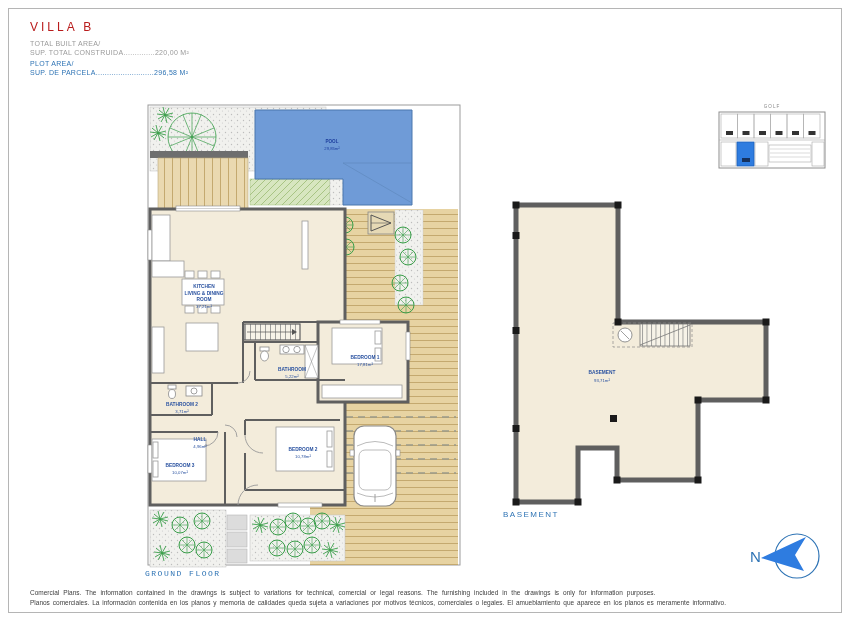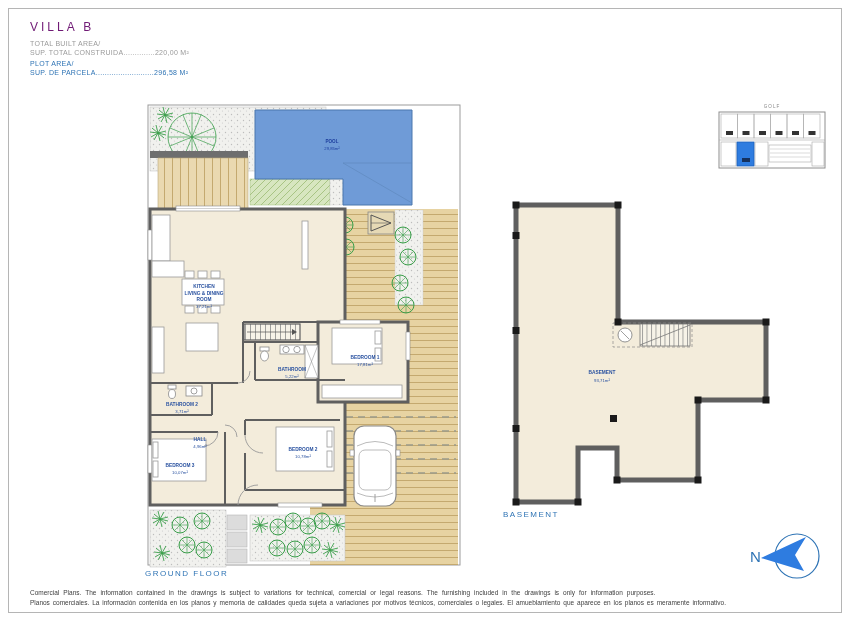--- a/index.html
+++ b/index.html
@@ -1,27 +1,27 @@
 <!DOCTYPE html>
 <html><head>
 <meta charset="utf-8">
 <style>
   html,body{margin:0;padding:0;}
   body{width:850px;height:620px;position:relative;background:#ffffff;
        font-family:"Liberation Sans",sans-serif;overflow:hidden;}
   .abs{position:absolute;}
   .sheet-border{left:8px;top:8px;width:832px;height:603px;border:1px solid #b5b5b5;}
   
-  .hdr-title{left:30px;top:20px;font-size:12px;letter-spacing:3px;color:#701a75;}
+  .hdr-title{left:30px;top:20px;font-size:12px;letter-spacing:3px;color:#b91c1c;}
   .hdr-block{font-size:7px;line-height:8.5px;letter-spacing:.3px;}
   .hdr-gray{left:30px;top:40px;color:#9a9a9a;}
   .hdr-blue{left:30px;top:60px;color:#2f74b5;}
   
   .plan-caption{color:#2f74b5;font-size:8px;letter-spacing:1.5px;}
-  .cap-ground{left:145px;top:569px;}
+  .cap-ground{left:145px;top:569px;font-family:Liberation Mono, monospace;}
   .cap-basement{left:503px;top:510px;}
   
   .footer{left:30px;top:588px;width:792px;color:#3d3d3d;font-size:6.5px;line-height:9.5px;}
   .footer .en{word-spacing:2.2px;}
   .footer .es{word-spacing:1.1px;}
   svg{display:block;}
   text{font-family:"Liberation Sans",sans-serif;}
   .room-name{fill:#2a52a0;font-size:4.8px;font-weight:700;}
   .room-area{fill:#2a52a0;font-size:4.3px;}
   .pool-name{fill:#1d3e9e;font-size:4.6px;font-weight:700;}

